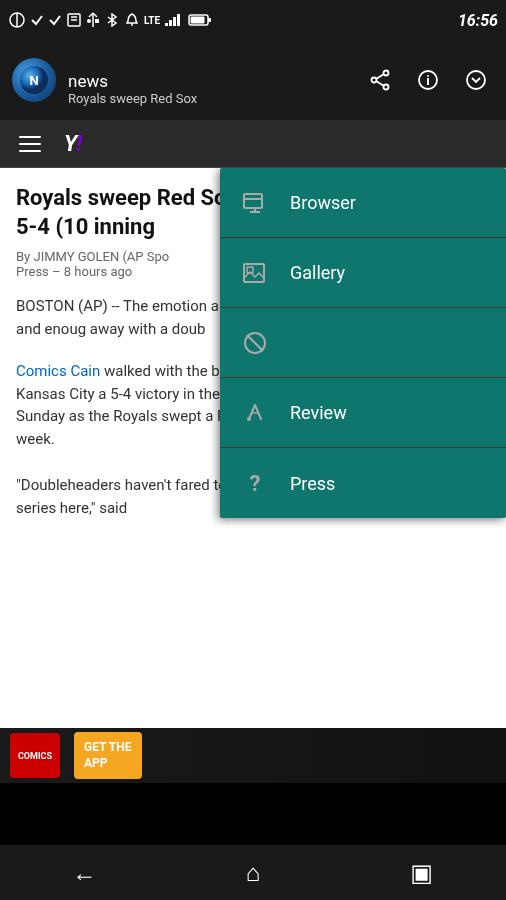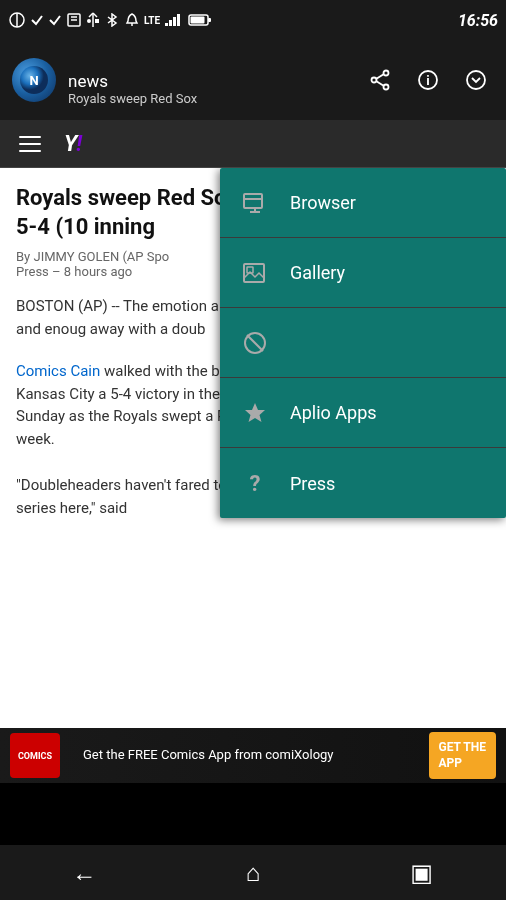--- a/index.html
+++ b/index.html
@@ -226,21 +226,21 @@
     .ad-banner {
       position: absolute;
       bottom: 55px;
       left: 0;
       width: 506px;
       height: 55px;
       background: linear-gradient(to right, #1a1a1a, #111);
       display: flex;
       align-items: center;
       padding: 0 10px;
-      gap: 23px;
+      gap: 14px;
       overflow: hidden;
     }
 
     .ad-comics-icon {
       width: 50px;
       height: 45px;
       background: #cc0000;
       border-radius: 4px;
       display: flex;
       align-items: center;
@@ -453,48 +453,50 @@
 
     <div class="menu-item">
       <div class="menu-icon">
         <svg width="26" height="26" viewBox="0 0 26 26">
           <circle cx="13" cy="13" r="10" fill="none" stroke="#aaa" stroke-width="2"></circle>
           <line x1="5" y1="5" x2="21" y2="21" stroke="#aaa" stroke-width="2"></line>
         </svg>
       </div>
     </div>
 
-
     <div class="menu-item">
       <div class="menu-icon">
         <svg width="26" height="26" viewBox="0 0 26 26">
-          <polygon points="13,3 16,10 23,10 17.5,15 19.5,22 13,18 6.5,22 8.5,15 3,10 10,10" fill="#aaa"></polygon>
+          <line x1="7" y1="19" x2="13" y2="5" stroke="#aaa" stroke-width="2" stroke-linecap="round"></line>
+          <line x1="13" y1="5" x2="19" y2="19" stroke="#aaa" stroke-width="2" stroke-linecap="round"></line>
+          <line x1="10" y1="13" x2="16" y2="13" stroke="#aaa" stroke-width="1.5"></line>
+          <circle cx="7" cy="19" r="2" fill="#aaa"></circle>
         </svg>
       </div>
-      <span class="menu-label">Aplio Apps</span>
-    </div>
+      <span class="menu-label">Review</span>
+    </div>
+
 
     <div class="menu-item">
       <div class="menu-icon">
         <svg width="26" height="26" viewBox="0 0 26 26">
           <text x="13" y="21" text-anchor="middle" font-size="22" fill="#aaa" font-weight="bold">?</text>
         </svg>
       </div>
       <span class="menu-label">Press</span>
     </div>
 
   </div>
 
 </div>
 
 <div class="ad-banner" style="position:relative; bottom: auto; width:506px; height:55px;">
   <div class="ad-comics-icon">
     <span style="font-size:9px;">COMICS</span>
   </div>
-  <div class="ad-text">Get the FREE Comics App from comiXology</div>
   <div class="ad-button">
     <div>GET THE</div>
     <div>APP</div>
   </div>
 </div>
 
 <div class="bottom-nav">
   <div class="bottom-nav-btn">←</div>
   <div class="bottom-nav-btn">⌂</div>
   <div class="bottom-nav-btn">▣</div>

